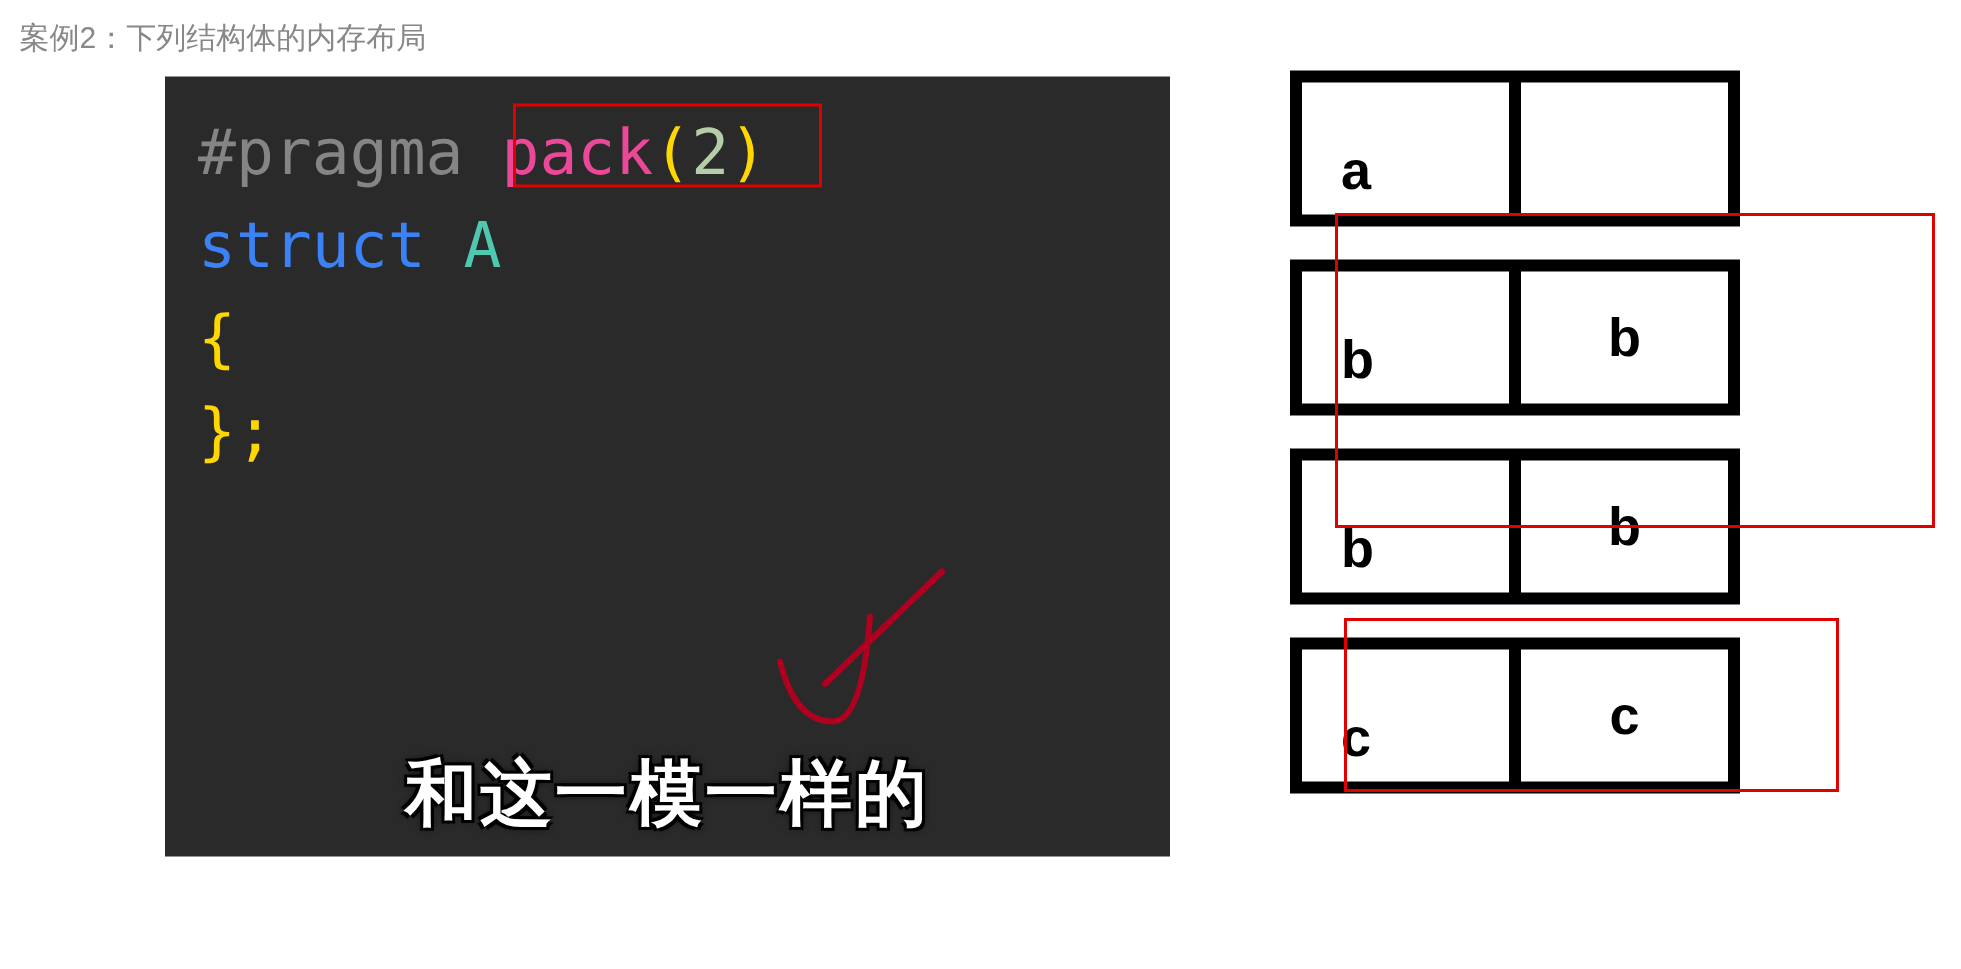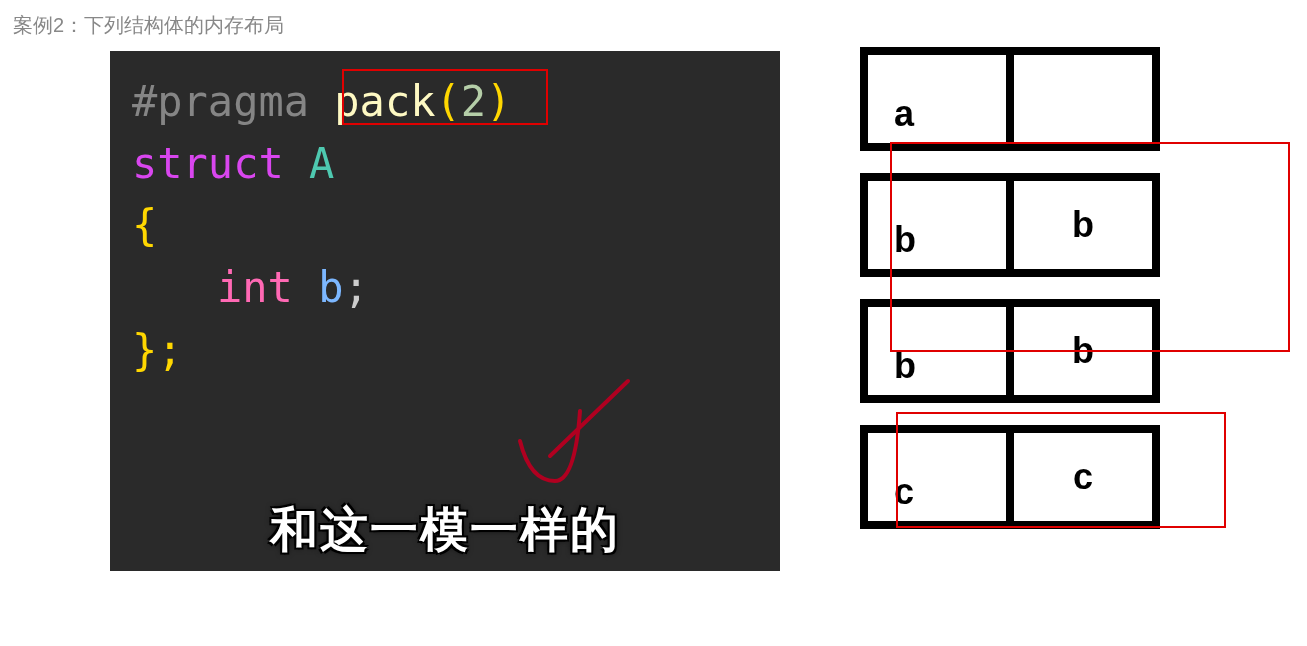--- a/index.html
+++ b/index.html
@@ -32,24 +32,24 @@
       padding: 20px 22px;
       position: relative;
       font-family: Consolas, Menlo, Monaco, monospace;
       font-size: 42px;
       line-height: 1.48;
     }
     .code-line {
       white-space: nowrap;
     }
     .gray { color: #858585; }
-    .cyan { color: #fef9c3; }
+    .cyan { color: #ec4899; }
     .paren { color: #ffd700; }
     .num { color: #b5cea8; }
-    .pink { color: #d946ef; }
+    .pink { color: #3b82f6; }
     .cyan2 { color: #4ec9b0; }
     .brace { color: #ffd700; }
     .type { color: #ff69b4; }
     .varname { color: #7cb7ff; }
     .semicolon { color: #cccccc; }
     .indent {
       display: inline-block;
       width: 85px;
     }
     .red-highlight-box {
@@ -144,23 +144,20 @@
     </div>
     <div class="code-line">
       <span class="pink">struct</span>
       <span> </span>
       <span class="cyan2">A</span>
     </div>
     <div class="code-line">
       <span class="brace">{</span>
     </div>
     <div class="code-line">
-      <span class="indent"></span><span class="type">int</span> <span class="varname">b</span><span class="semicolon">;</span>
-    </div>
-    <div class="code-line">
       <span class="brace">};</span>
     </div>
 
     <div class="red-highlight-box pack-box"></div>
 
     <svg class="red-annotation" viewBox="0 0 180 160">
       <path d="M 20 90 Q 30 130 55 130 Q 75 130 80 60 M 50 105 L 128 30" stroke="#b00020" stroke-width="4" fill="none" stroke-linecap="round"></path>
     </svg>
 
     <div class="caption-overlay">和这一模一样的</div>

